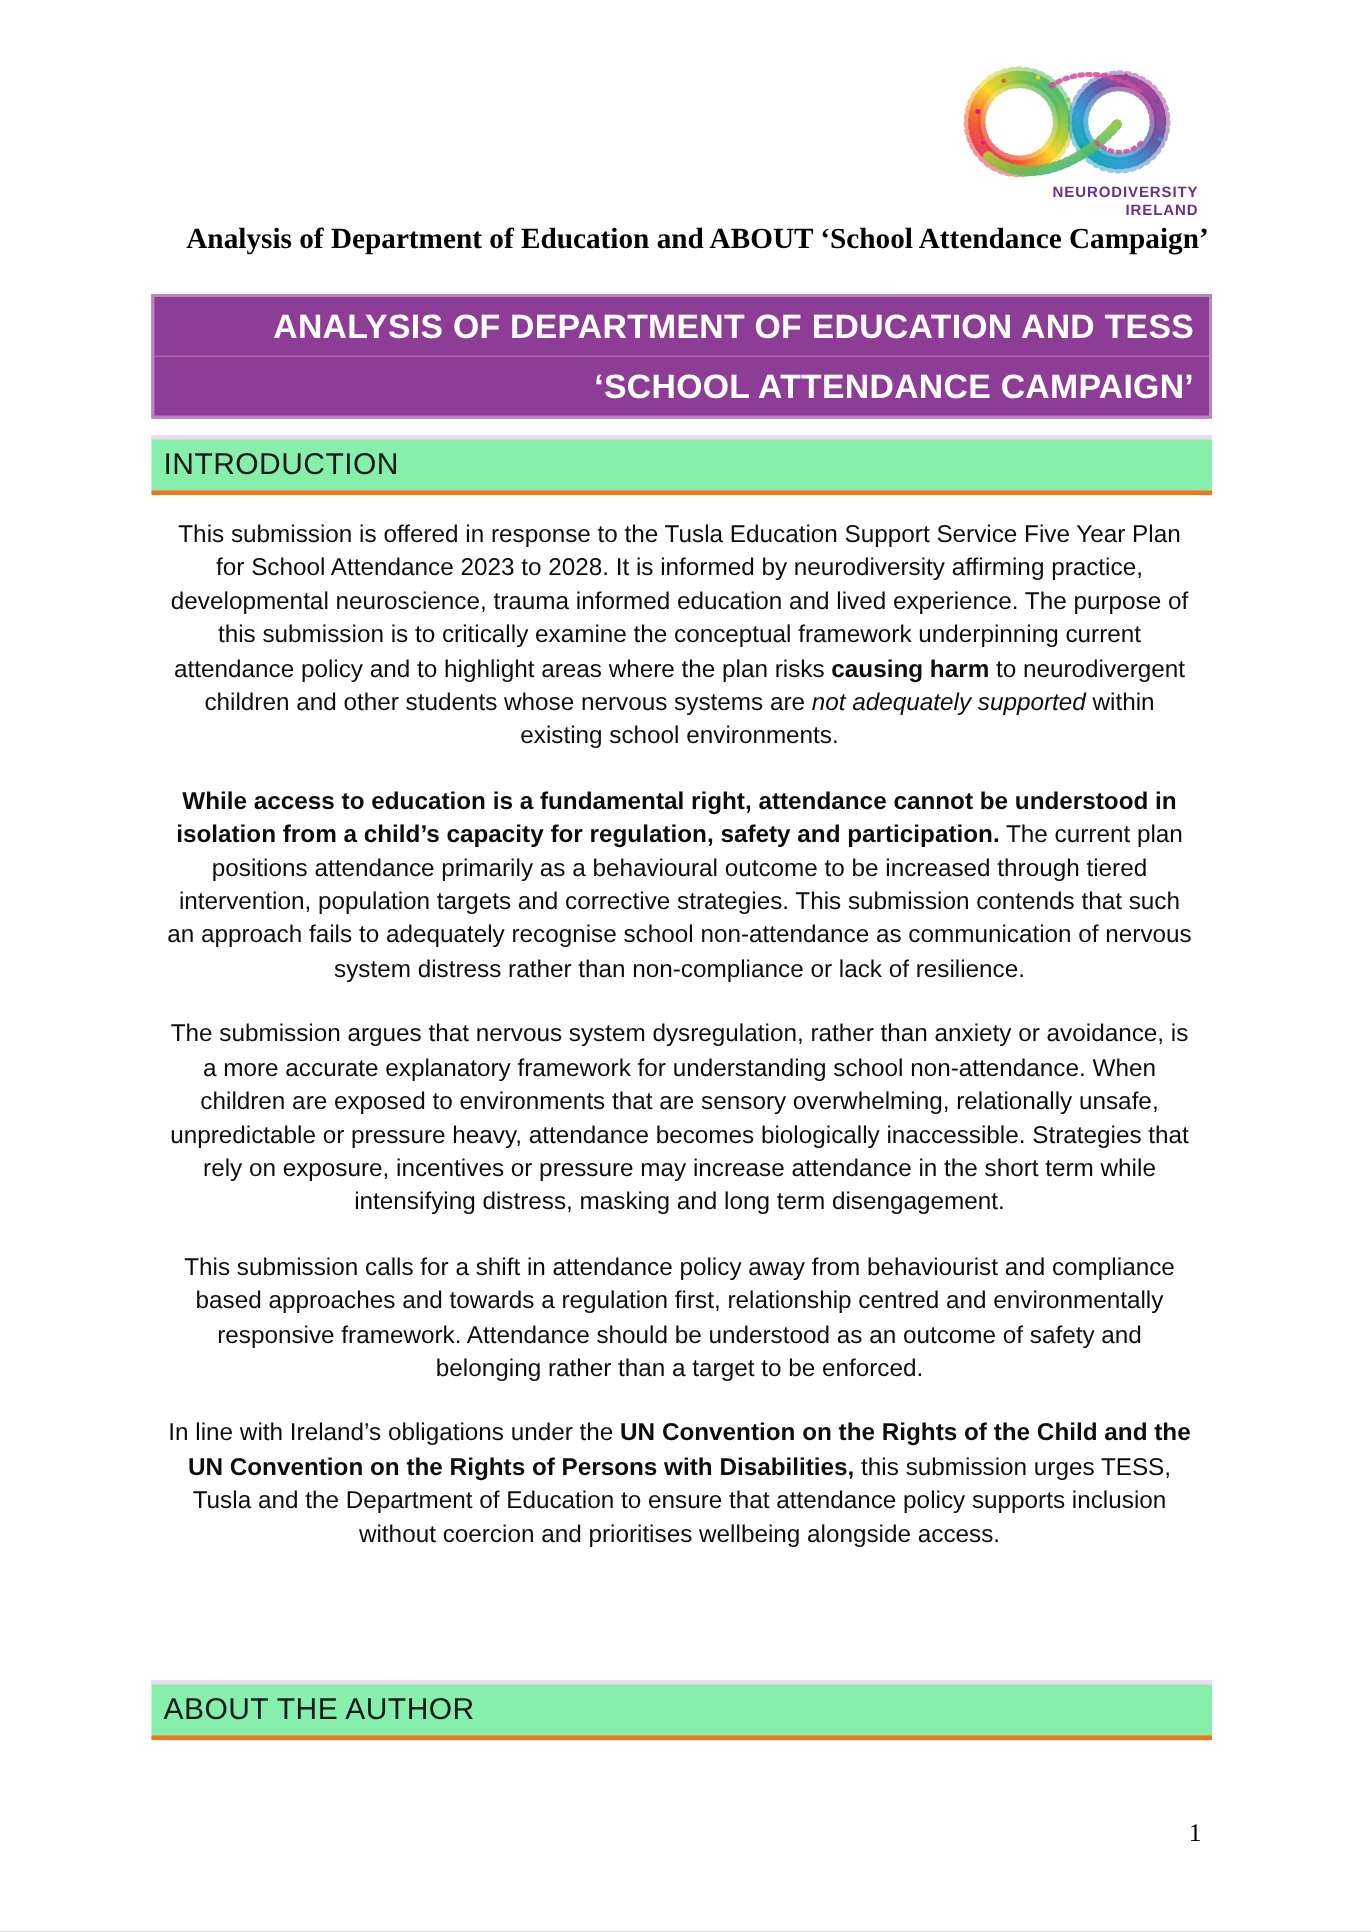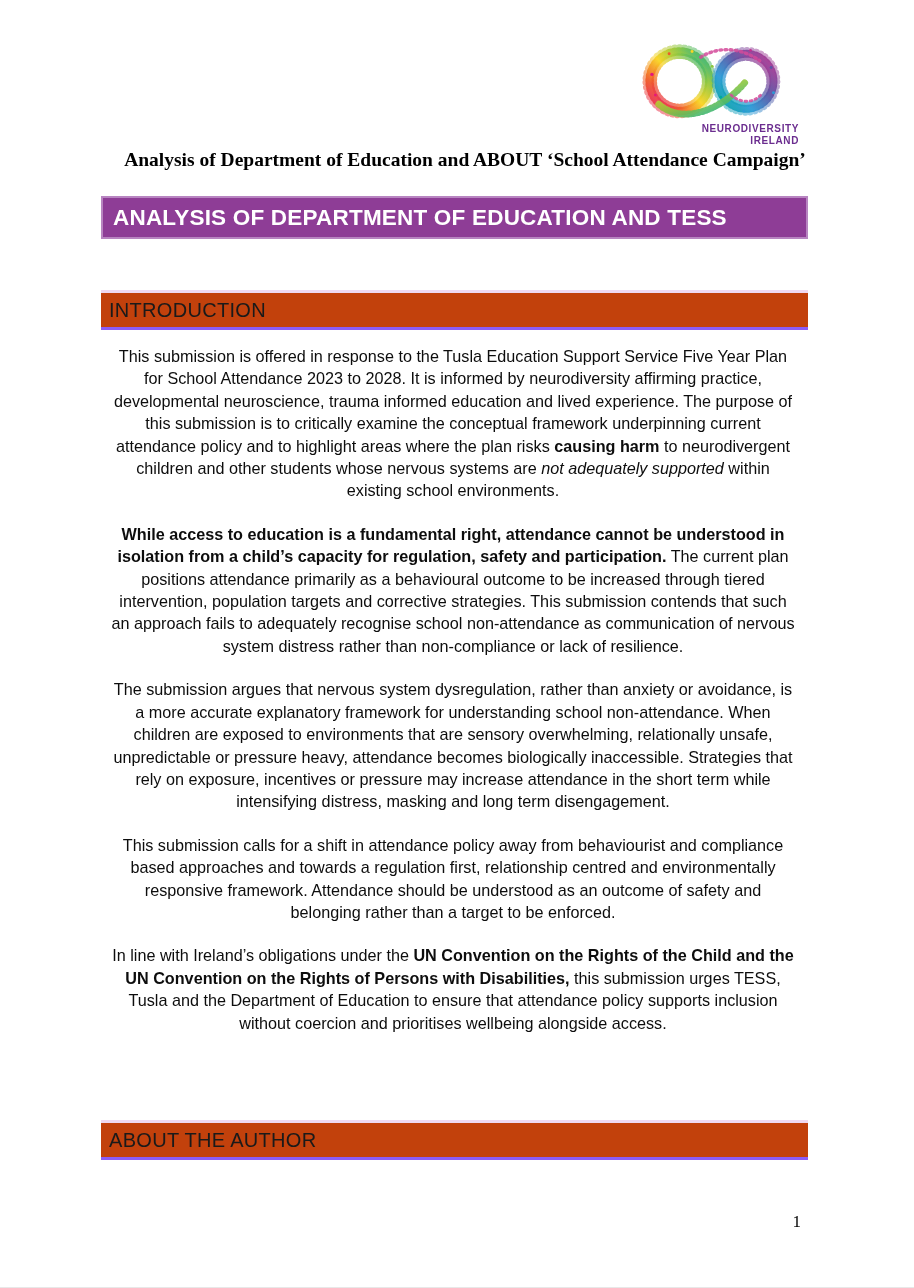--- a/index.html
+++ b/index.html
@@ -73,36 +73,36 @@
     box-sizing: border-box;
     padding: 0;
   }
   .banner-line {
     color: #ffffff;
     font-family: "Liberation Sans", sans-serif;
     font-weight: bold;
     font-size: 22.5px;
     letter-spacing: 0.2px;
     line-height: 32px;
-    text-align: left;
+    text-align: right;
     padding: 4px 10px 3px 10px;
     border-bottom: 1px solid #a868b2;
   }
   .banner-line:last-child {
     border-bottom: none;
   }
 
   
   .section-bar {
     position: absolute;
     left: 101px;
     width: 707px;
-    background: #c2410c;
+    background: #86efac;
     border-top: 3px solid #efd9f1;
-    border-bottom: 3px solid #8b5cf6;
+    border-bottom: 3px solid #f97316;
     box-sizing: border-box;
     padding: 4px 0 4px 8px;
   }
   .section-bar .bar-text {
     font-family: "Liberation Sans", sans-serif;
     font-size: 20px;
     font-weight: normal;
     color: #1a1a1a;
     letter-spacing: 0.3px;
     line-height: 26px;
@@ -196,20 +196,21 @@
     <div class="logo-text">
       <div>NEURODIVERSITY</div>
       <div>IRELAND</div>
     </div>
   </div>
 
   <div class="doc-title">Analysis of Department of Education and ABOUT ‘School Attendance Campaign’</div>
 
   <div class="banner">
     <div class="banner-line">ANALYSIS OF DEPARTMENT OF EDUCATION AND TESS</div>
+    <div class="banner-line">‘SCHOOL ATTENDANCE CAMPAIGN’</div>
   </div>
 
   <div class="section-bar" id="bar-introduction">
     <span class="bar-text">INTRODUCTION</span>
   </div>
 
   <div class="body-col">
     <p class="para" id="p1"><span>This submission is offered in response to the Tusla Education Support Service Five Year Plan for School Attendance 2023 to 2028. It is informed by neurodiversity affirming practice, developmental neuroscience, trauma informed education and lived experience. The purpose of this submission is to critically examine the conceptual framework underpinning current attendance policy and to highlight areas where the plan risks </span><b>causing harm</b><span> to neurodivergent children and other students whose nervous systems are </span><i>not adequately supported</i><span> within existing school environments.</span></p>
     <p class="para" id="p2"><b>While access to education is a fundamental right, attendance cannot be understood in isolation from a child’s capacity for regulation, safety and participation.</b><span> The current plan positions attendance primarily as a behavioural outcome to be increased through tiered intervention, population targets and corrective strategies. This submission contends that such an approach fails to adequately recognise school non-attendance as communication of nervous system distress rather than non-compliance or lack of resilience.</span></p>
     <p class="para" id="p3"><span>The submission argues that nervous system dysregulation, rather than anxiety or avoidance, is a more accurate explanatory framework for understanding school non-attendance. When children are exposed to environments that are sensory overwhelming, relationally unsafe, unpredictable or pressure heavy, attendance becomes biologically inaccessible. Strategies that rely on exposure, incentives or pressure may increase attendance in the short term while intensifying distress, masking and long term disengagement.</span></p>

